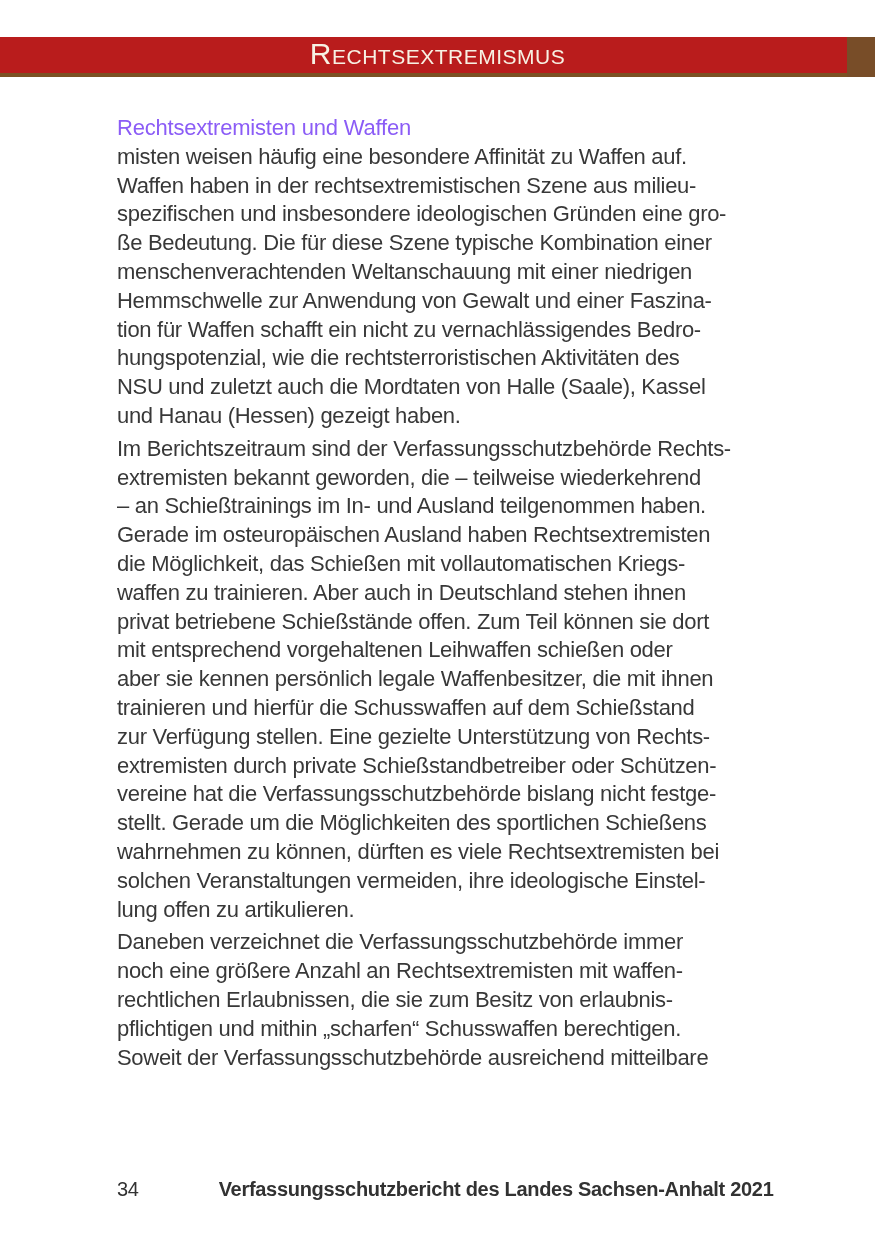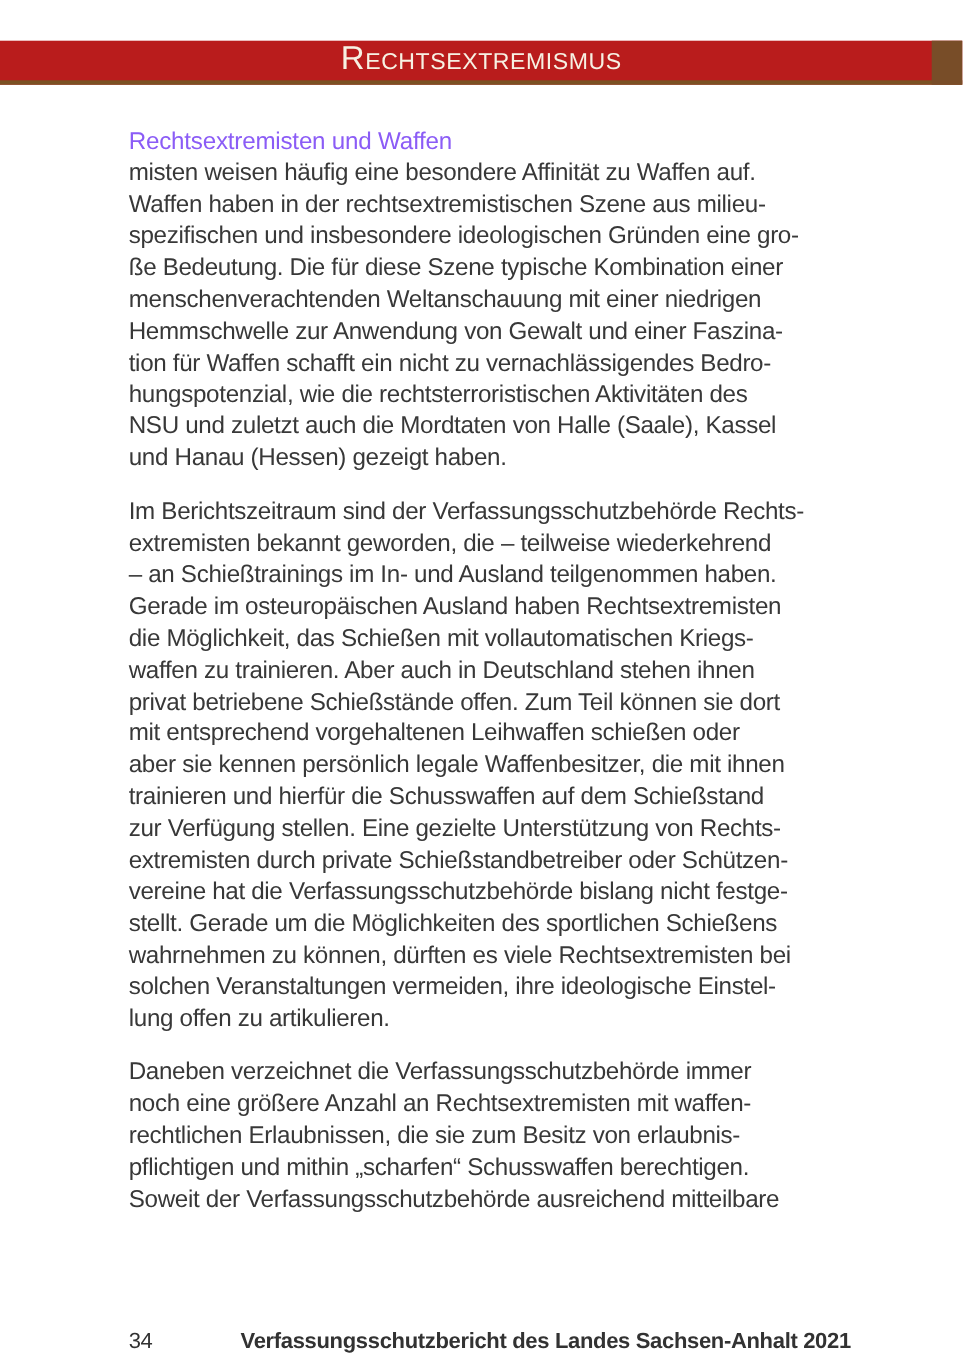--- a/index.html
+++ b/index.html
@@ -54,31 +54,31 @@
     line-height: 28.8px;
     letter-spacing: -0.2px;
   }
   .para {
     font-size: 22px;
     line-height: 28.8px;
     letter-spacing: -0.3px;
     color: #383838;
   }
   .para + .para {
-    margin-top: 20px;
+    margin-top: 4px;
   }
   .para .line {
     white-space: pre;
   }
 
   
   .footer {
     position: absolute;
     left: 117px;
-    top: 1208px;
+    top: 1178px;
     font-size: 20px;
     letter-spacing: -0.3px;
     color: #323232;
     display: flex;
     align-items: baseline;
   }
   .footer .footer-title {
     margin-left: 80px;
     font-weight: bold;
   }

